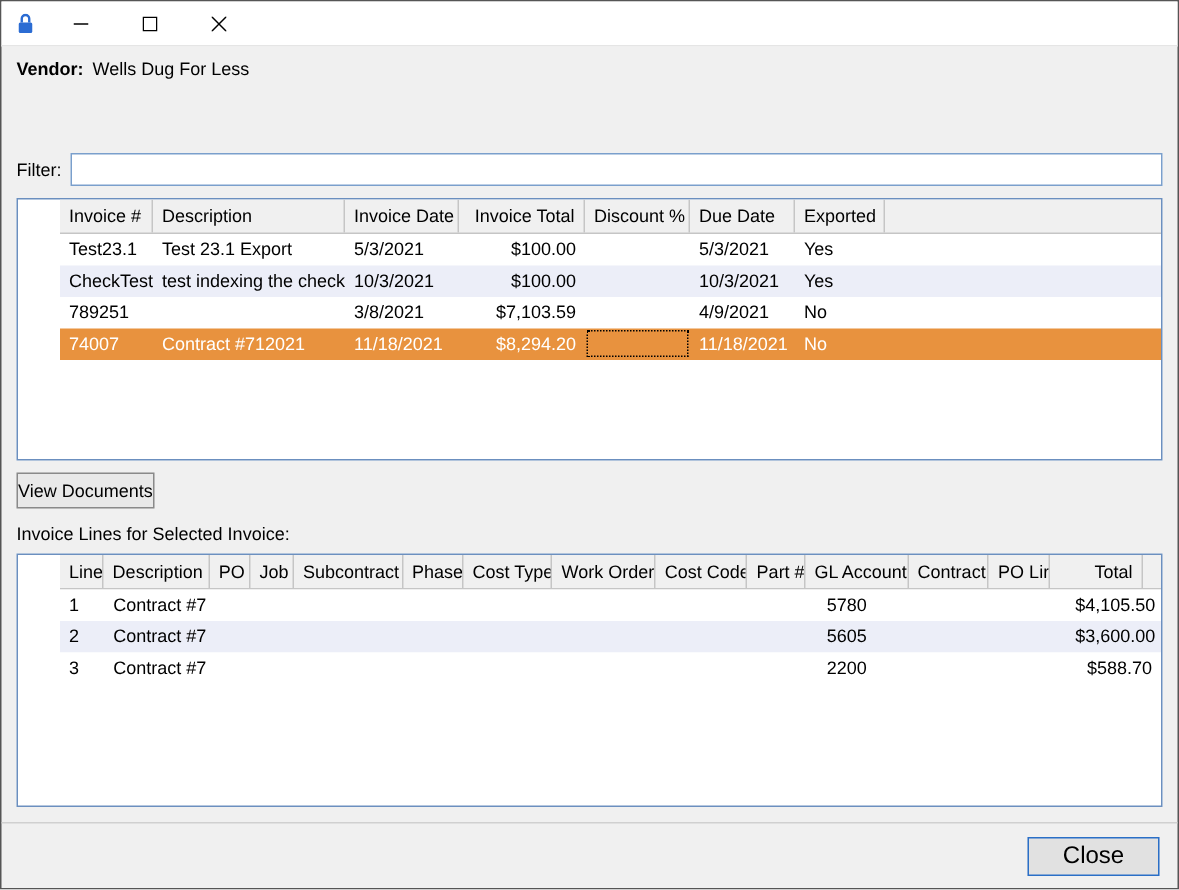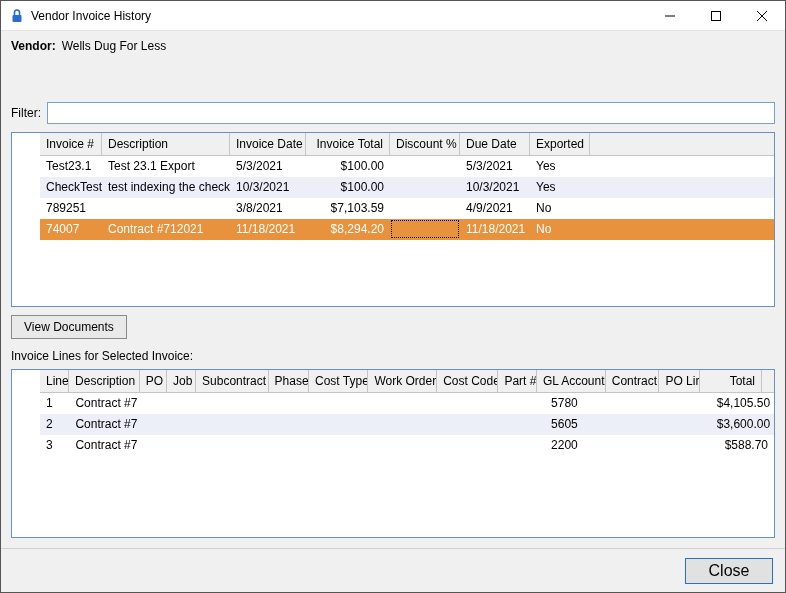--- a/index.html
+++ b/index.html
@@ -119,21 +119,21 @@
   .c-date { width: 76px; }
   .c-total { width: 84px; }
   .c-disc { width: 70px; }
   .c-due { width: 70px; }
   .c-exp { width: 60px; }
 
   .top-grid { height: 175px; }
 
   .btn {
     display: inline-block;
-    padding: 4px 12px;
+    padding: 4px 0;
     border: 1px solid #8a8a8a;
     background: #e9e9e9;
     font-family: inherit; font-size: 12px;
     cursor: default;
     text-align: center;
   }
   .view-docs { margin-top: 8px; margin-bottom: 10px; align-self: flex-start; }
 
   .section-label { margin-bottom: 6px; }
 
@@ -175,21 +175,20 @@
 
 <div class="window">
 
   <div class="titlebar">
     <span class="icon-slot">
       <svg width="12" height="14" viewBox="0 0 12 14">
         <rect x="1.5" y="6" width="9" height="7" rx="1" fill="#2b6cd3"></rect>
         <path d="M3.5 6 V3.5 a2.5 2.5 0 0 1 5 0 V6" fill="none" stroke="#2b6cd3" stroke-width="1.6"></path>
       </svg>
     </span>
-    <span class="title-text">Vendor Invoice History</span>
     <div class="win-controls">
       <div class="win-btn">
         <svg width="10" height="10">
             <line x1="0" y1="5" x2="10" y2="5" stroke="#000" stroke-width="1"></line>
           </svg>
       </div>
       <div class="win-btn">
         <svg width="10" height="10">
             <rect x="0.5" y="0.5" width="9" height="9" fill="none" stroke="#000" stroke-width="1"></rect>
           </svg>

